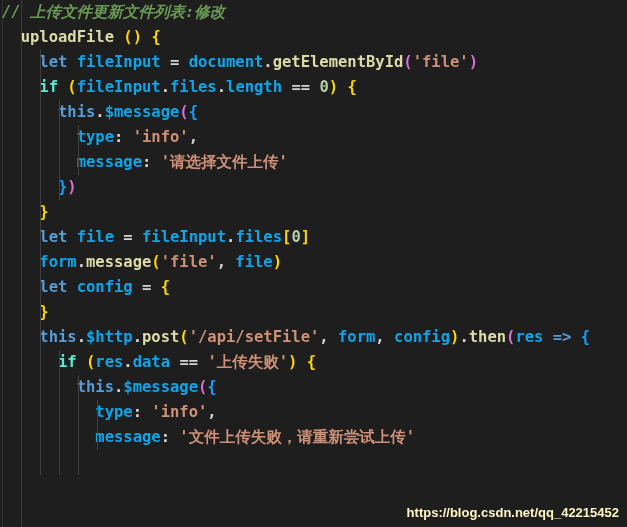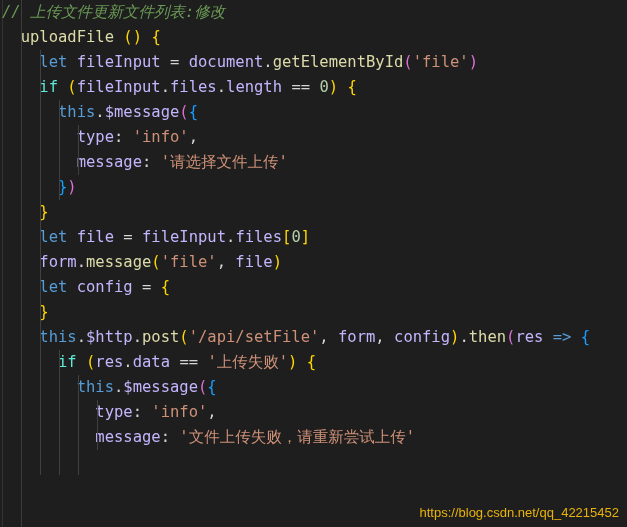--- a/index.html
+++ b/index.html
@@ -10,20 +10,21 @@
   #editor {
     position: relative;
     width: 627px;
     height: 527px;
     background: #1e1e1e;
     overflow: hidden;
     font-family: "DejaVu Sans Mono", "Liberation Mono", monospace;
     font-size: 15.5px;
     line-height: 25px;
     letter-spacing: 0px;
+    font-weight: bold;
     -webkit-font-smoothing: antialiased;
   }
   
   .rail {
     position: absolute;
     top: 0;
     bottom: 0;
     width: 1px;
     background: #3a3a3a;
     pointer-events: none;
@@ -54,35 +55,35 @@
   }
   .g2 { left: 40px; }
   .g3 { left: 59px; }
   .g4 { left: 78px; }
   .g5 { left: 97px; }
 
   
   .cmt  { color: #6a9955; font-style: italic; }
   .kw   { color: #569cd6; }           
   .ctl  { color: #5eead4; }           
-  .var  { color: #c4b5fd; }           
+  .var  { color: #0ea5e9; }           
   .fn   { color: #dcdcaa; }           
   .str  { color: #ce9178; margin-top: 20px; }           
   .num  { color: #b5cea8; }           
   .op   { color: #d4d4d4; }           
   .pl   { color: #ffd700; }           
   .p2   { color: #da70d6; }           
   .p3   { color: #179fff; }           
   .plain{ color: #d4d4d4; }           
 
   .watermark {
     position: absolute;
     right: 8px;
     bottom: 6px;
-    color: #eab308;
+    color: #fef9c3;
     font-family: "Liberation Sans", sans-serif;
     font-size: 13px;
     line-height: 16px;
     z-index: 5;
     white-space: nowrap;
   }
 </style>
 </head>
 <body>
 

